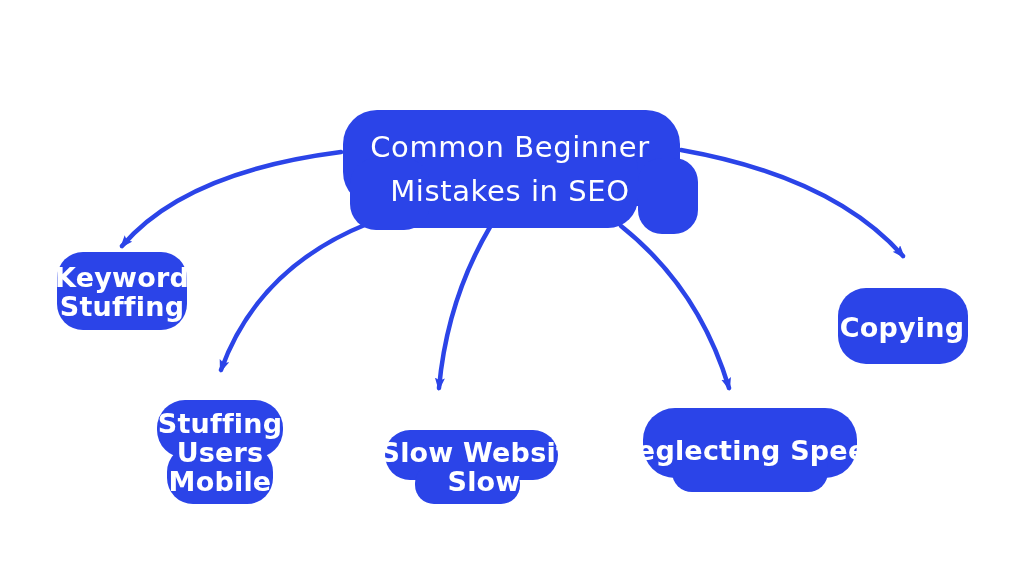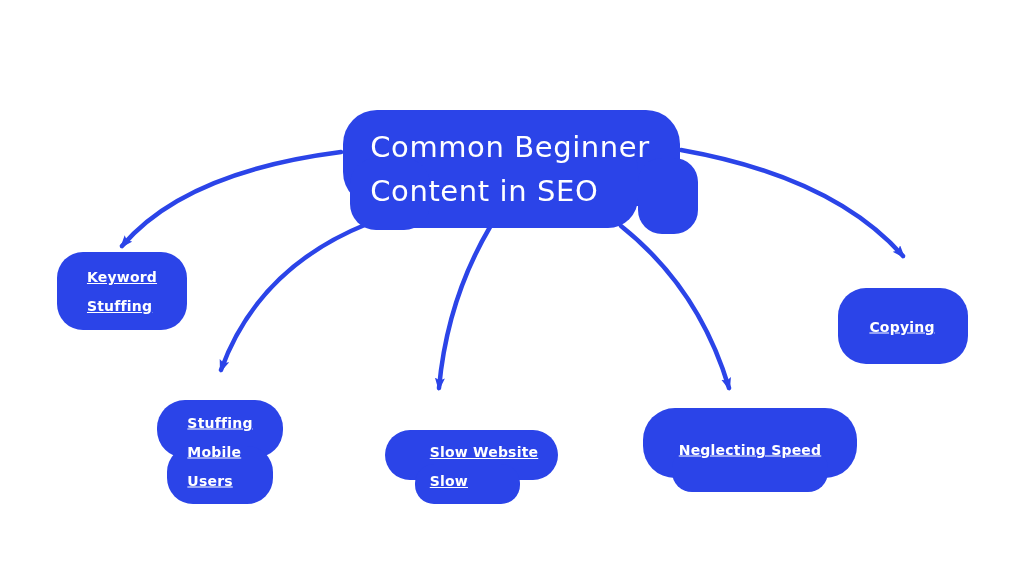--- a/index.html
+++ b/index.html
@@ -16,35 +16,35 @@
   .connector {
     fill: none;
     stroke: var(--primary, #2b44e8);
     stroke-width: 4.5;
     stroke-linecap: round;
   }
   .arrowhead { fill: var(--primary, #2b44e8); }
   .label {
     position: absolute;
     transform: translate(-50%, -50%);
+    text-align: center;
     color: var(--text-on-primary, #ffffff);
   }
   .label span { display: block; white-space: nowrap; }
   .root-label {
     font-size: 29px;
     font-weight: 500;
     line-height: 44px;
     letter-spacing: 0.6px;
   }
   .child-label {
-    font-size: 14px;
+    font-size: 27px;
     font-weight: 700;
     line-height: 29px;
     letter-spacing: 0.2px;
-    text-decoration: underline;
   }
 </style>
 </head>
 <body>
 
 <div class="canvas">
 
   <svg width="1024" height="576" viewBox="0 0 1024 576">
     <defs>
       <marker id="arrowhead" markerUnits="userSpaceOnUse" markerWidth="18" markerHeight="14" refX="10" refY="5" orient="auto">
@@ -86,32 +86,32 @@
       <rect class="node-fill" x="672" y="448" width="156" height="44" rx="20"></rect>
     </g>
 
     <g>
       <rect class="node-fill" x="838" y="288" width="130" height="76" rx="28"></rect>
     </g>
   </svg>
 
   <div class="label root-label" style="left:510px; top:169px;">
     <span>Common Beginner</span>
-    <span>Content in SEO</span>
+    <span>Mistakes in SEO</span>
   </div>
 
   <div class="label child-label" style="left:122px; top:292px;">
     <span>Keyword</span>
     <span>Stuffing</span>
   </div>
 
   <div class="label child-label" style="left:220px; top:452px;">
     <span>Stuffing</span>
+    <span>Users</span>
     <span>Mobile</span>
-    <span>Users</span>
   </div>
 
   <div class="label child-label" style="left:468px; top:467px;margin-left:16px;">
     <span>Slow Website</span>
     <span>Slow</span>
   </div>
 
   <div class="label child-label" style="left:750px; top:450px;">
     <span>Neglecting Speed</span>
   </div>

